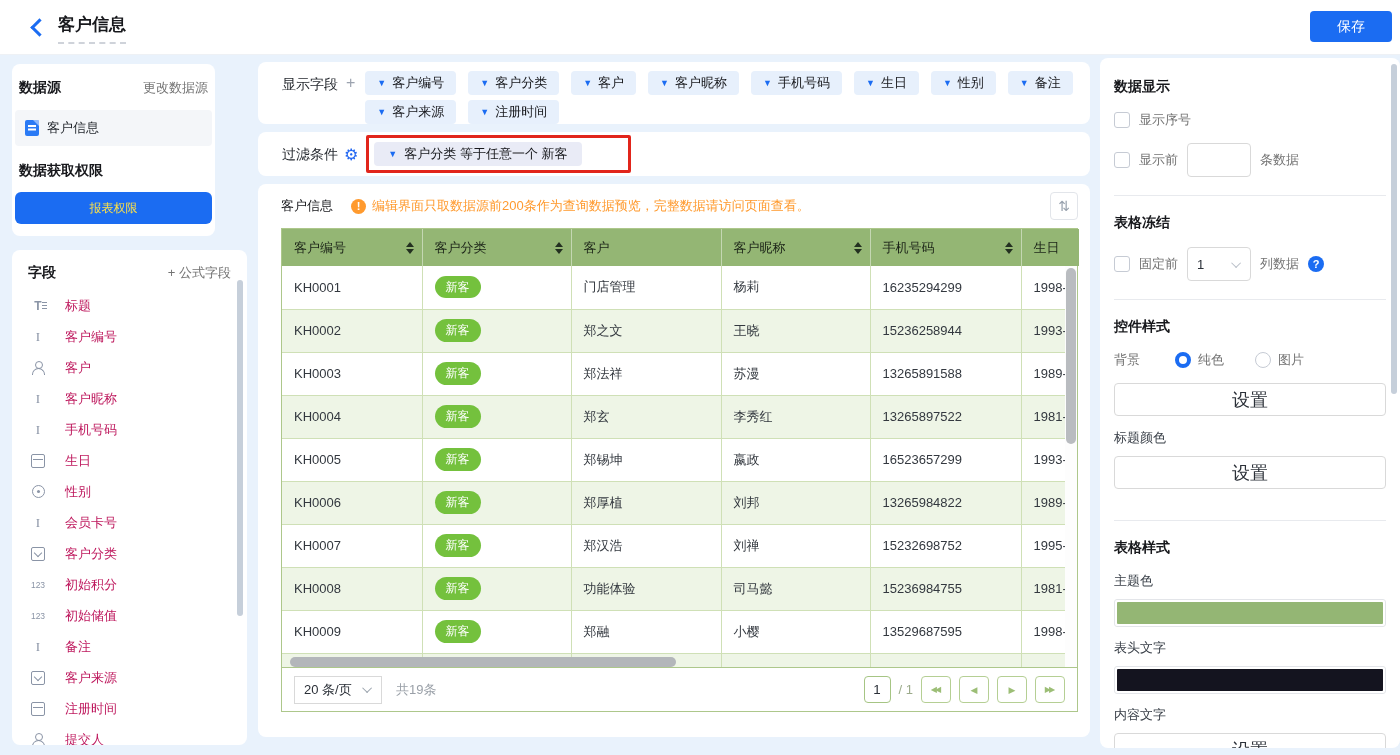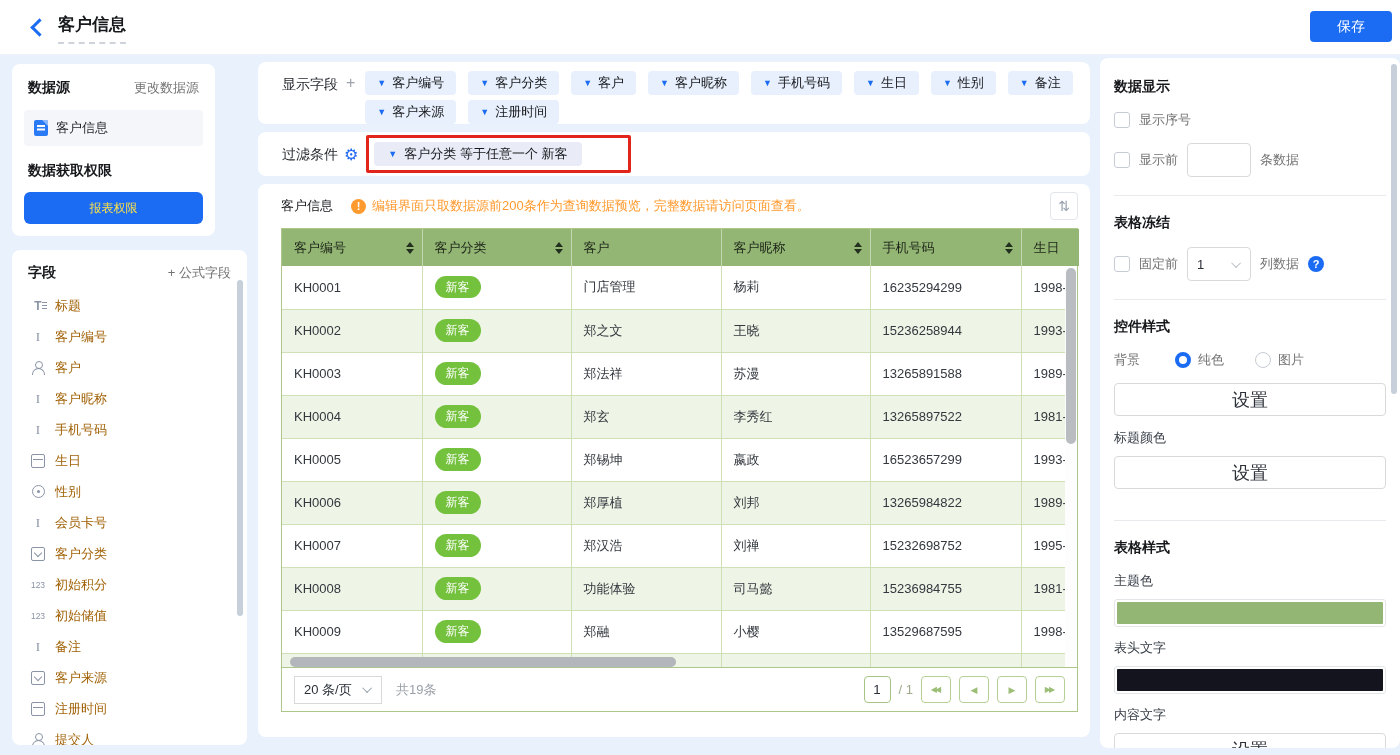--- a/index.html
+++ b/index.html
@@ -17,39 +17,39 @@
   .back-btn { position:absolute; left:28px; top:17px; width:20px; height:20px; cursor:pointer; }
   .back-btn::before { content:""; position:absolute; left:5px; top:4px; width:10px; height:10px;
             border-left:3px solid #1b6cf2; border-bottom:3px solid #1b6cf2; transform:rotate(45deg); }
   .page-title { position:absolute; left:58px; top:13px; font-size:17px; font-weight:700; color:#17181c;
             padding-bottom:6px; border-bottom:2px dashed #cfd3da; }
   .save-btn { position:absolute; right:8px; top:11px; width:82px; height:31px; background:#1b6cf2;
             color:#fff; font-size:14px; border:none; border-radius:4px; display:flex;
             align-items:center; justify-content:center; cursor:pointer; }
 
   
-  .ds-card { left:12px; top:64px; width:203px; height:172px; padding:15px 12px; }
+  .ds-card { left:12px; top:64px; width:203px; height:172px; padding:15px 3px; }
   .panel-head { display:flex; justify-content:space-between; align-items:center; padding:0 4px; }
   .bold-h { font-size:14px; font-weight:700; color:#17181c; }
   .blue-link { color:#737373; font-size:13px; cursor:pointer; text-decoration:none; }
   .ds-item { margin-top:13px; height:36px; background:#f4f6f9; border-radius:4px;
              display:flex; align-items:center; padding:0 10px; gap:8px; cursor:pointer; }
   .doc-icon { width:14px; height:16px; background:#2a7af5; border-radius:2px; position:relative; }
   .doc-icon::before { content:""; position:absolute; left:3px; top:5px; width:8px; height:1.6px;
              background:#fff; box-shadow:0 3.5px 0 #fff; }
   .doc-icon::after { content:""; position:absolute; right:0; top:0; border:3px solid #8fb9fb;
              border-left-color:transparent; border-bottom-color:transparent; border-radius:0 2px 0 0; }
   .access-h { margin:16px 4px 0; }
   .perm-btn { margin-top:12px; width:100%; height:32px; background:#1b6cf2; color:#fde047;
              font-size:12px; border:none; border-radius:6px; cursor:pointer; }
 
   .fields-card { left:12px; top:250px; width:235px; height:495px; padding:14px 12px; overflow:hidden; }
   .field-list { margin-top:8px; }
-  .field-item { height:31px; display:flex; align-items:center; gap:9px; padding:0 6px;
-             cursor:pointer; color:#a16207; border-radius:4px; }
+  .field-item { height:31px; display:flex; align-items:center; gap:19px; padding:0 6px;
+             cursor:pointer; color:#be185d; border-radius:4px; }
   .ficon { width:16px; height:16px; display:inline-flex; align-items:center; justify-content:center;
              color:#8a94a6; font-size:12px; position:relative; flex:0 0 16px; }
   .ficon.title-icon::before { content:"T"; font-weight:700; font-size:12px; }
   .ficon.title-icon::after { content:""; position:absolute; right:-1px; top:4px; width:5px; height:1.4px;
              background:#8a94a6; box-shadow:0 3px 0 #8a94a6, 0 6px 0 #8a94a6; }
   .ficon.text-icon::before { content:"I"; font-family:"Liberation Serif","DejaVu Serif",serif;
              font-size:13px; }
   .ficon.number-icon::before { content:"123"; font-size:8.5px; letter-spacing:0; }
   .ficon.radio-icon::before { content:""; width:11px; height:11px; border:1.3px solid #8a94a6;
              border-radius:50%; }

